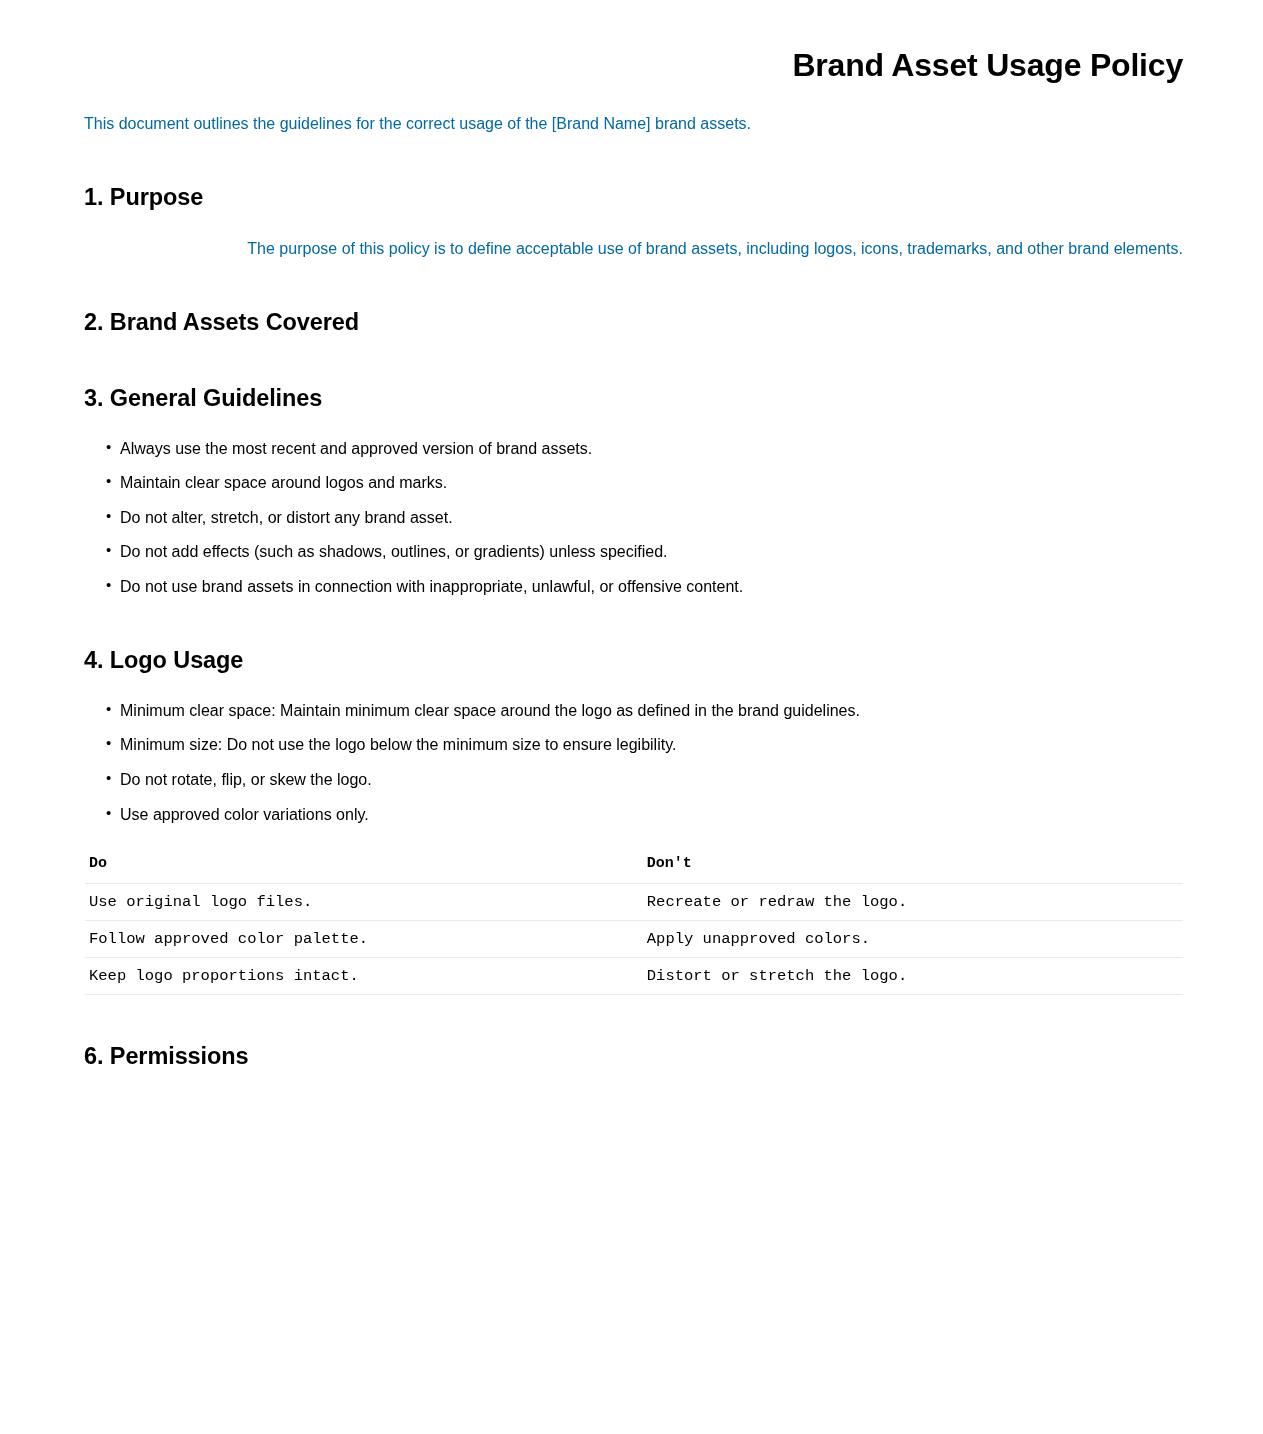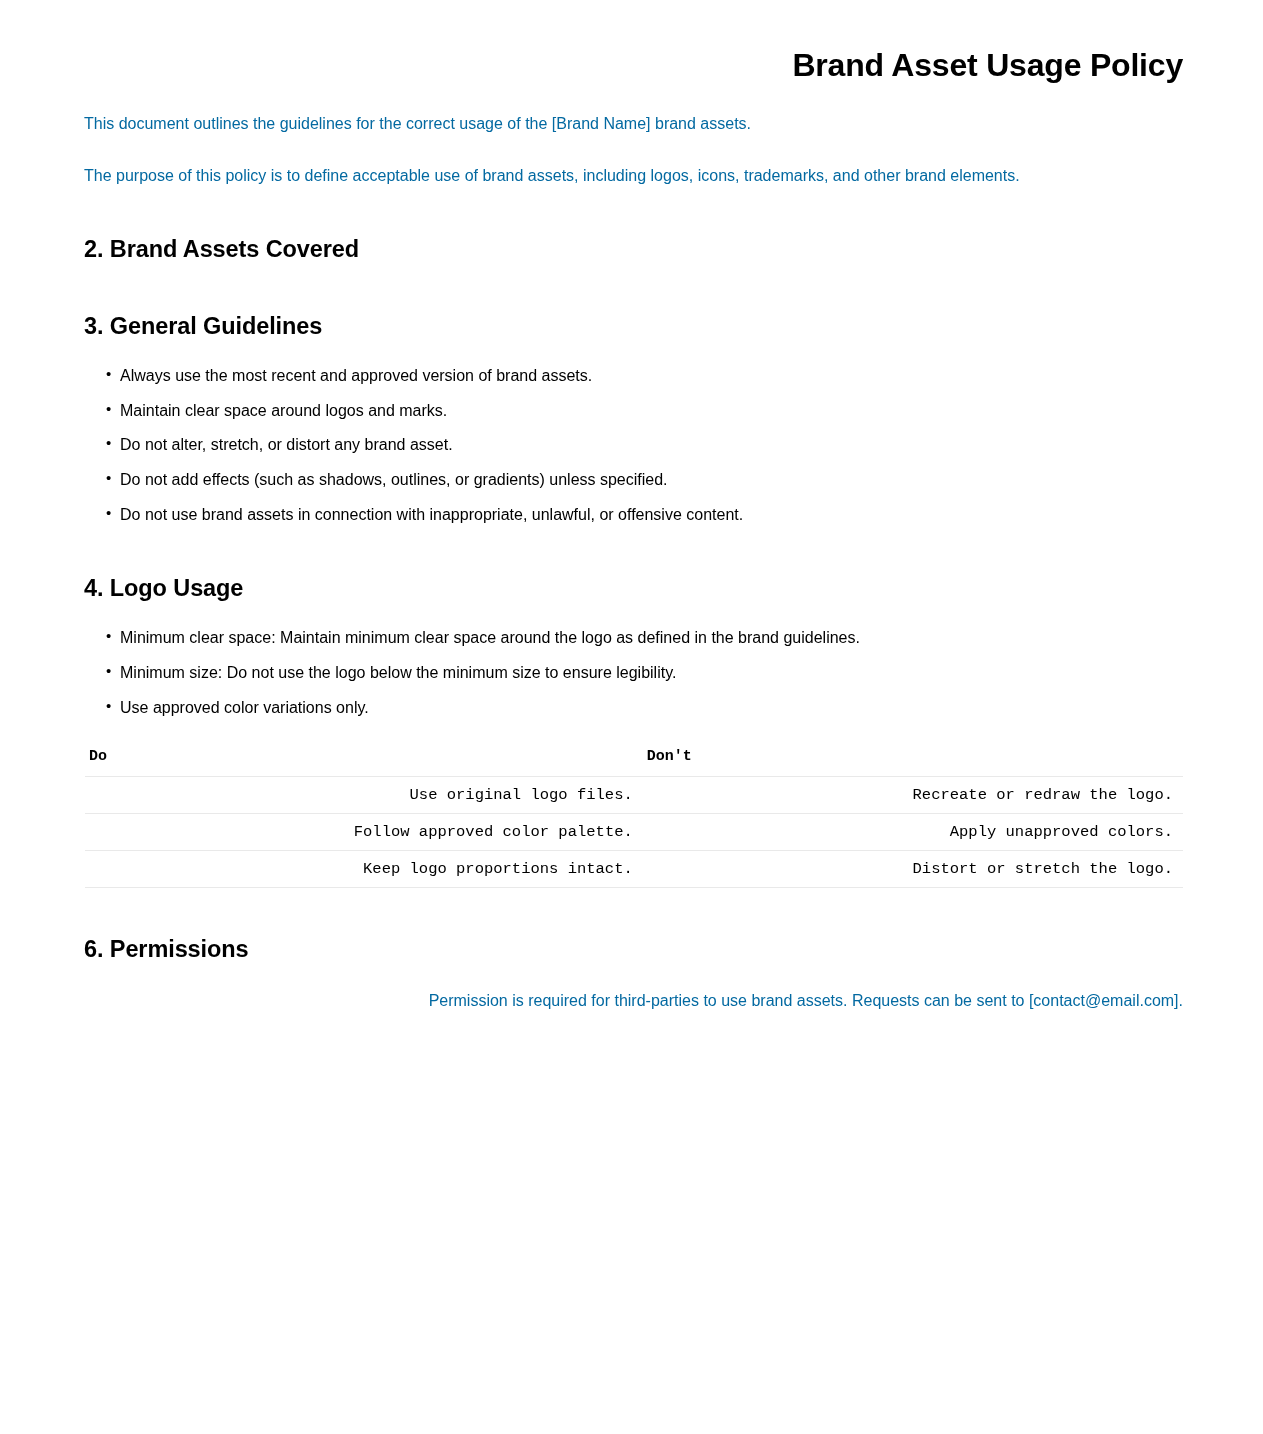--- a/index.html
+++ b/index.html
@@ -89,58 +89,60 @@
   }
   table.examples-table th {
     text-align: left;
     font-size: 15px;
     font-weight: bold;
     padding: 0 10px 11px 4px;
     color: #000;
     border-bottom: 1px solid #e9e9e9;
   }
   table.examples-table td {
-    text-align: right;
+    text-align: left;
     font-size: 15.5px;
     font-weight: normal;
     padding: 9px 10px 9px 4px;
     color: #000;
     border-bottom: 1px solid #e9e9e9;
     height: 17px;
     vertical-align: middle;
   }
   table.examples-table col.col-do { width: 50.8%; }
   table.examples-table col.col-dont { width: 49.2%; }
 </style>
 </head>
 <body>
 
 <div class="page">
 
   <h1 class="doc-title">Brand Asset Usage Policy</h1>
 
   <p class="body-text">This document outlines the guidelines for the correct usage of the [Brand Name] brand assets.</p>
 
+  <h2 class="section-title">1. Purpose</h2>
   <p class="body-text">The purpose of this policy is to define acceptable use of brand assets, including logos, icons, trademarks, and other brand elements.</p>
 
   <h2 class="section-title">2. Brand Assets Covered</h2>
 
   <h2 class="section-title">3. General Guidelines</h2>
   <ul class="bullet-list">
     <li>Always use the most recent and approved version of brand assets.</li>
     <li>Maintain clear space around logos and marks.</li>
     <li>Do not alter, stretch, or distort any brand asset.</li>
     <li>Do not add effects (such as shadows, outlines, or gradients) unless specified.</li>
     <li>Do not use brand assets in connection with inappropriate, unlawful, or offensive content.</li>
   </ul>
 
   <h2 class="section-title">4. Logo Usage</h2>
   <ul class="bullet-list">
     <li>Minimum clear space: Maintain minimum clear space around the logo as defined in the brand guidelines.</li>
     <li>Minimum size: Do not use the logo below the minimum size to ensure legibility.</li>
+    <li>Do not rotate, flip, or skew the logo.</li>
     <li>Use approved color variations only.</li>
   </ul>
 
   <table class="examples-table">
     <colgroup>
       <col class="col-do">
       <col class="col-dont">
     </colgroup>
     <thead>
       <tr>
@@ -158,15 +160,14 @@
         <td>Apply unapproved colors.</td>
       </tr>
       <tr>
         <td>Keep logo proportions intact.</td>
         <td>Distort or stretch the logo.</td>
       </tr>
     </tbody>
   </table>
 
   <h2 class="section-title">6. Permissions</h2>
-  <p class="body-text">Permission is required for third-parties to use brand assets. Requests can be sent to [contact@email.com].</p>
 
 </div>
 
 </body></html>

